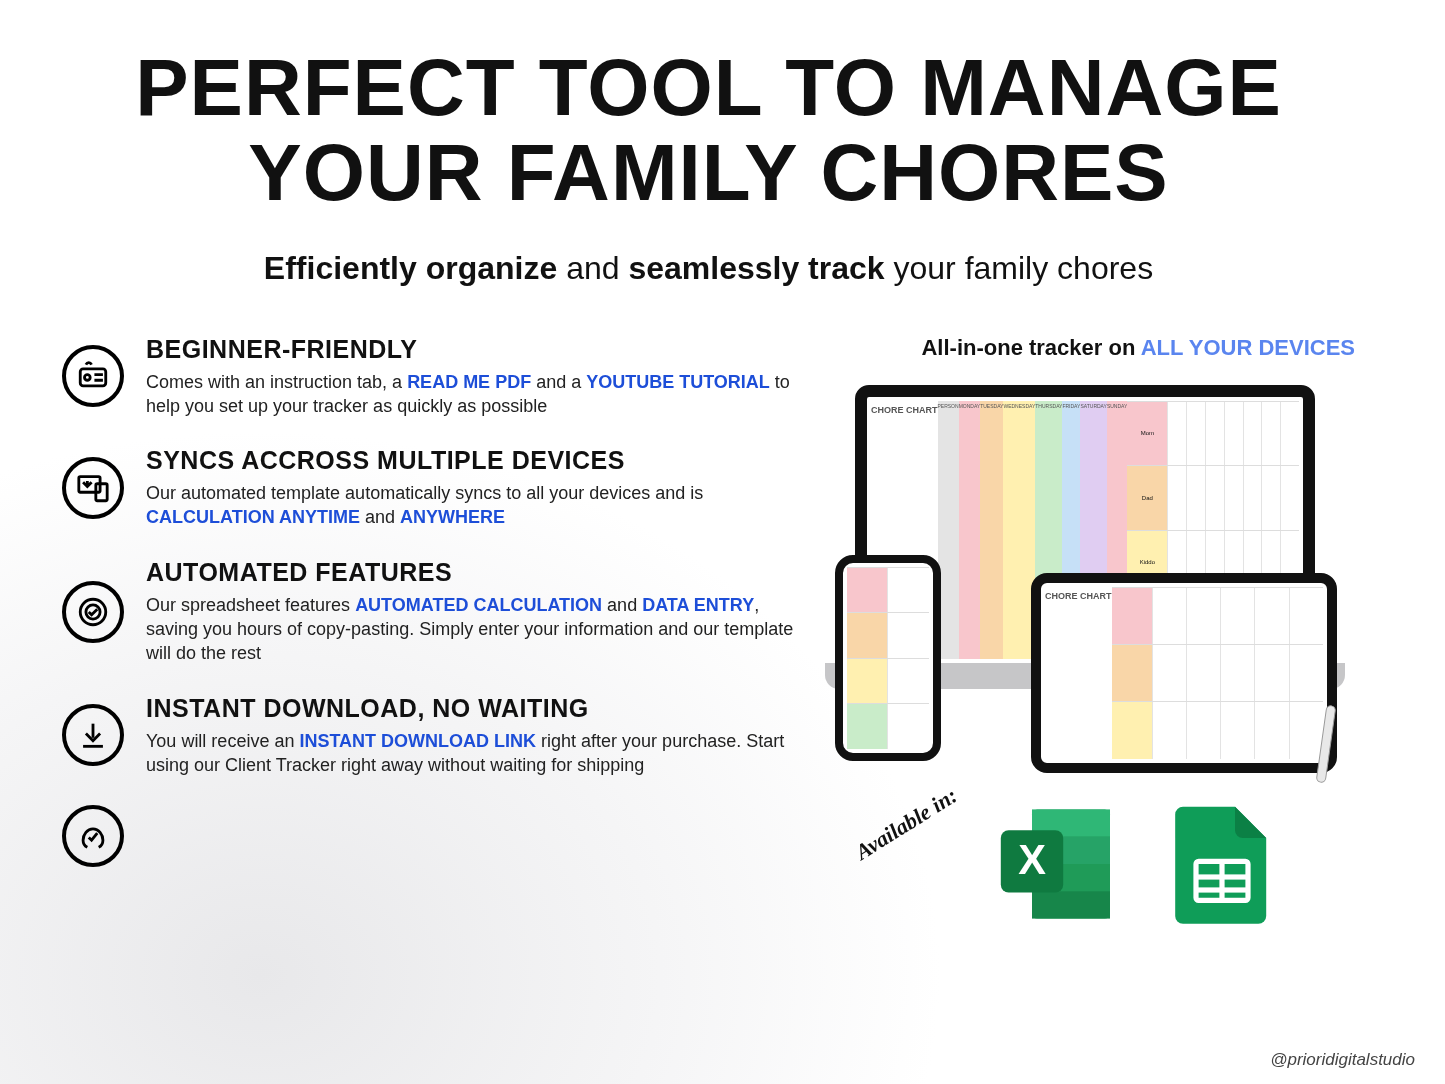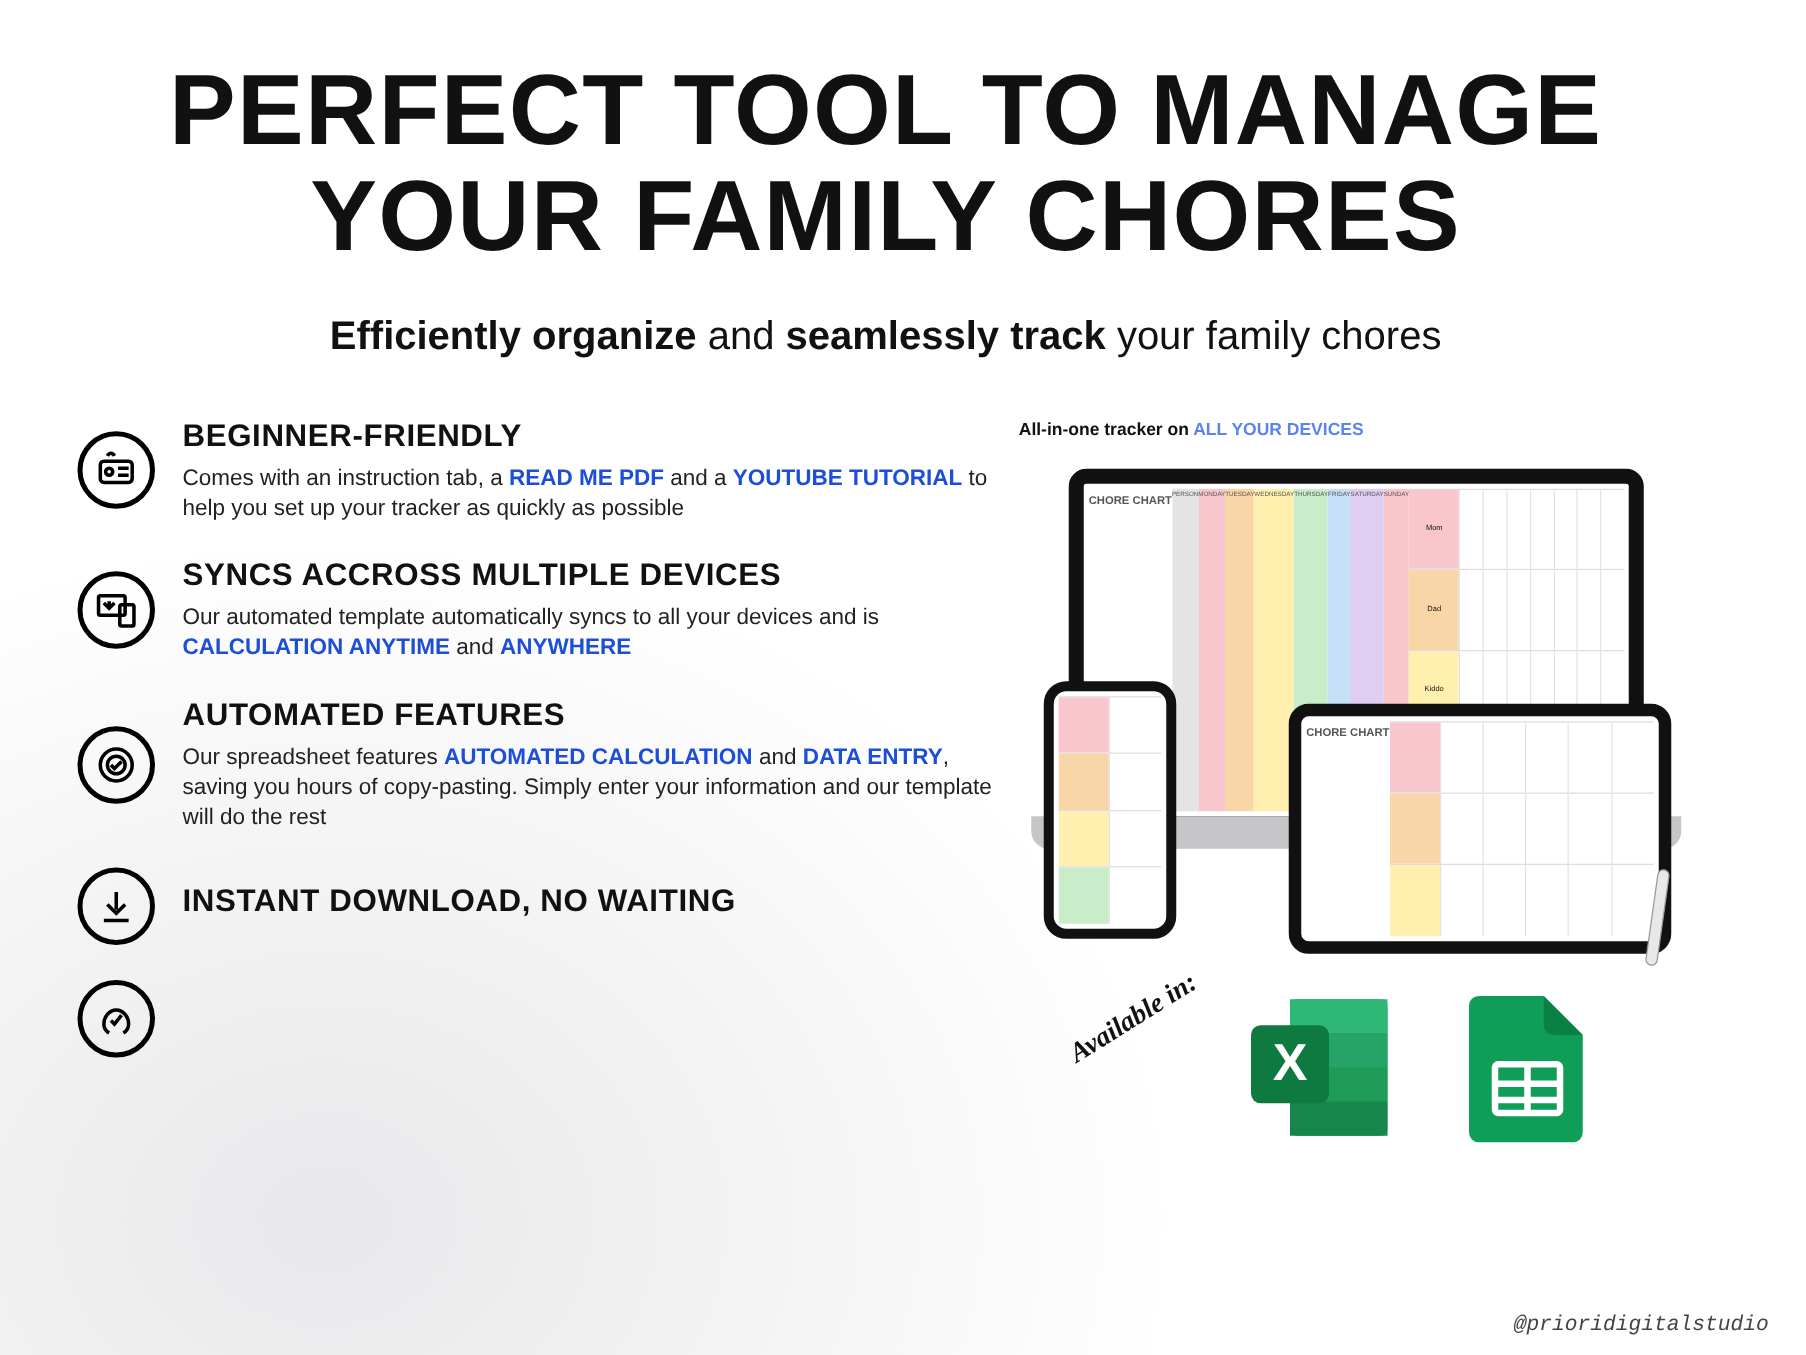--- a/index.html
+++ b/index.html
@@ -26,21 +26,21 @@
     width:62px; height:62px; border:4px solid #000; border-radius:50%;
     display:flex; align-items:center; justify-content:center; margin-right:22px;
     flex:0 0 62px;
   }
   .feat .ico svg { width:34px; height:34px; }
   .feat h3 { font-size:25px; font-weight:800; letter-spacing:0.5px; margin-bottom:6px; }
   .feat p  { font-size:18px; line-height:1.35; color:#222; }
   .hl { color:#1d4ed8; font-weight:700; }
 
   
-  .right-title { text-align:left; font-size:14px; font-weight:700; margin-bottom:24px;}
+  .right-title { text-align:right; font-size:22px; font-weight:700; margin-bottom:24px;}
   .right-title .hl { color:#5a85ef; }
 
   
   .devices { position:relative; width:520px; height:400px; margin:0 auto; }
 
   .laptop {
     position:absolute; top:0; left:30px; width:460px; height:290px;
     border:12px solid #111; border-radius:14px; background:#fff;
   }
   .laptop-base{
@@ -77,21 +77,21 @@
   
   .avail-wrap{ position:relative; margin-top:14px; display:flex; justify-content:center; align-items:center; gap:30px;}
   .avail-label{
     position:absolute; left:34px; top:12px; font-family:"Comic Sans MS","Segoe Script",cursive;
     font-size:22px; font-style:italic; font-weight:700; transform:rotate(-32deg);
   }
   .app-icons{ display:flex; gap:34px; margin-left:110px;}
   .excel-ico, .sheets-ico{ width:130px; height:130px; }
 
   
-  .handle{ position:absolute; right:30px; bottom:14px; font-size:17px; font-style:italic; color:#444;font-family:Liberation Mono, monospace;}
+  .handle{ position:absolute; right:30px; bottom:14px; font-size:17px; font-style:italic; color:#444;}
 </style>
 </head>
 <body>
 
 <div class="page">
 
   <h1>
     <span>PERFECT TOOL TO MANAGE</span><br>
     <span>YOUR FAMILY CHORES</span>
   </h1>
@@ -156,20 +156,23 @@
       <div class="feat">
         <div class="ico">
           <svg viewBox="0 0 24 24" fill="none" stroke="#000" stroke-width="2">
               <path d="M12 4v10"></path>
               <path d="M7 11l5 5 5-5"></path>
               <path d="M5 20h14"></path>
             </svg>
         </div>
         <div>
           <h3>INSTANT DOWNLOAD, NO WAITING</h3>
+          <p>
+            <span>You will receive an </span><span class="hl">INSTANT DOWNLOAD LINK</span><span> right after your purchase. Start using our Client Tracker right away without waiting for shipping</span>
+          </p>
         </div>
       </div>
 
       <div class="feat">
         <div class="ico">
           <svg viewBox="0 0 24 24" fill="none" stroke="#000" stroke-width="2">
               <path d="M8 20c-2-1-3-3-3-5 0-4 3-8 7-8s7 4 7 8c0 2-1 4-3 5"></path>
               <path d="M9 13l2 2 4-5"></path>
             </svg>
         </div>

